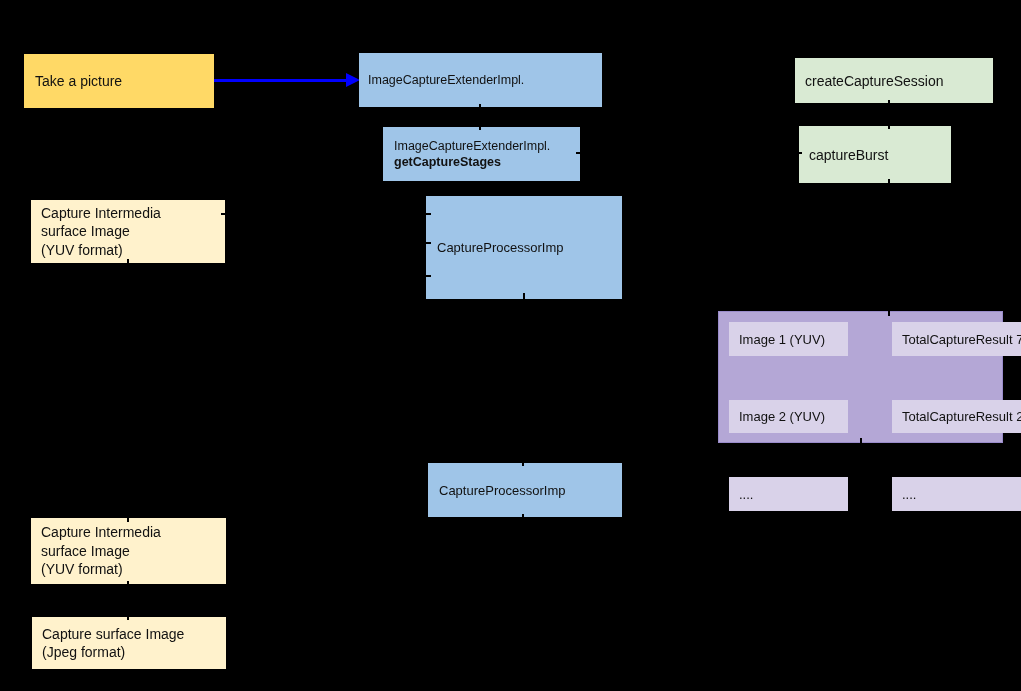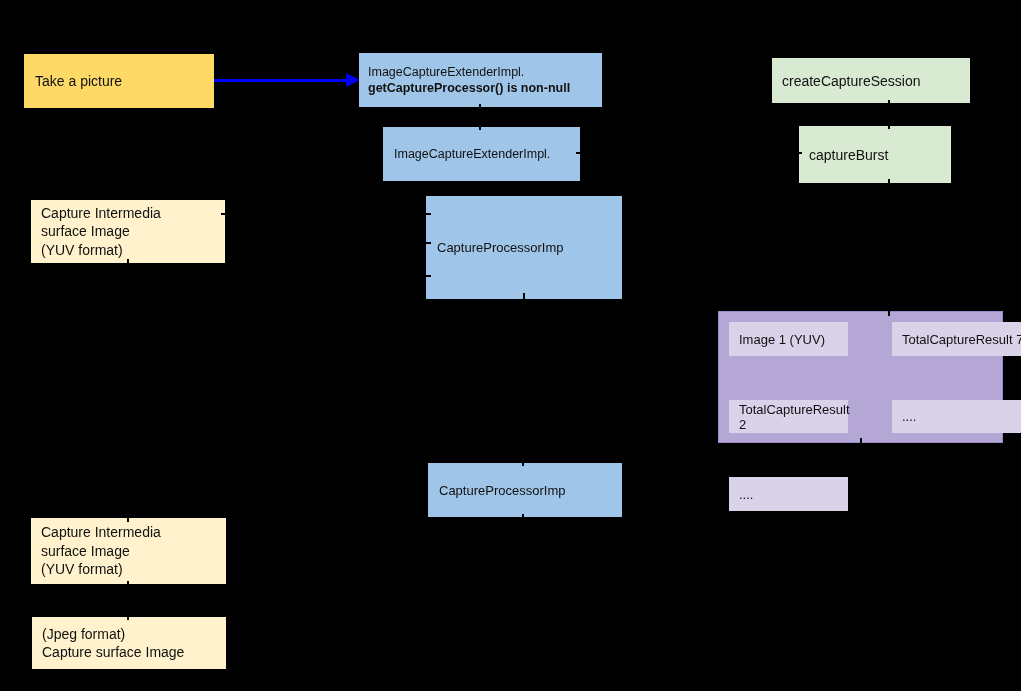--- a/index.html
+++ b/index.html
@@ -10,21 +10,21 @@
   .node{position:absolute;display:flex;flex-direction:column;justify-content:center;box-sizing:border-box;}
   .node .ln{display:block;}
   .b{font-weight:700;}
 
   
   .take-picture{left:24px;top:54px;width:190px;height:54px;background:#ffd966;font-size:14px;padding-left:11px;}
   .gcp{left:359px;top:53px;width:243px;height:54px;background:#9fc5e8;font-size:12.5px;line-height:16px;padding-left:9px;}
   .gcs{left:383px;top:127px;width:197px;height:54px;background:#9fc5e8;font-size:12.5px;line-height:16px;padding-left:11px;}
   .yellow1{left:31px;top:200px;width:194px;height:63px;background:#fff2cc;font-size:14px;line-height:18.5px;padding-left:10px;}
   .cpi{left:426px;top:196px;width:196px;height:103px;background:#9fc5e8;font-size:13px;padding-left:11px;}
-  .green1{left:772px;top:58px;width:198px;height:45px;background:#d9ead3;font-size:14px;padding-left:10px;}
+  .green1{left:795px;top:58px;width:198px;height:45px;background:#d9ead3;font-size:14px;padding-left:10px;}
   .green2{left:799px;top:126px;width:152px;height:57px;background:#d9ead3;font-size:14px;padding-left:10px;}
   .process{left:428px;top:463px;width:194px;height:54px;background:#9fc5e8;font-size:13px;line-height:17px;padding-left:11px;}
   .yellow2{left:31px;top:518px;width:195px;height:66px;background:#fff2cc;font-size:14px;line-height:18.5px;padding-left:10px;}
   .jpeg{left:32px;top:617px;width:194px;height:52px;background:#fff2cc;font-size:14px;line-height:18.5px;padding-left:10px;}
 
   
   .rtable{
     position:absolute;left:718px;top:311px;width:285px;height:132px;box-sizing:border-box;
     background:#b4a7d6;border:1px solid #9a8ccb;
     display:grid;grid-template-columns:119px 146px;grid-template-rows:34px 33px 34px;
@@ -62,25 +62,25 @@
 
   <div class="node take-picture">
     <span class="ln">Take a picture</span>
   </div>
 
   <div class="arrow-line"></div>
   <div class="arrow-head"></div>
 
   <div class="node gcp">
     <span class="ln">ImageCaptureExtenderImpl.</span>
-    <span class="ln b">getCaptureProcessor() is non-null</span>
   </div>
 
   <div class="node gcs">
     <span class="ln">ImageCaptureExtenderImpl.</span>
+    <span class="ln b">getCaptureStages</span>
   </div>
 
   <div class="node yellow1">
     <span class="ln">Capture Intermedia</span>
     <span class="ln">surface Image</span>
     <span class="ln">(YUV format)</span>
   </div>
 
   <div class="node cpi">
     <span class="ln">CaptureProcessorImp</span>
@@ -90,38 +90,39 @@
     <span class="ln">createCaptureSession</span>
   </div>
 
   <div class="node green2">
     <span class="ln">captureBurst</span>
   </div>
 
   <div class="rtable">
     <div class="rcell">Image 1 (YUV)</div>
     <div class="rcell">TotalCaptureResult 7</div>
+    <div class="rcell">Image 2 (YUV)</div>
     <div class="rcell">TotalCaptureResult 2</div>
     <div class="rcell">....</div>
     <div class="rcell">....</div>
   </div>
 
   <div class="node process">
     <span class="ln">CaptureProcessorImp</span>
   </div>
 
   <div class="node yellow2">
     <span class="ln">Capture Intermedia</span>
     <span class="ln">surface Image</span>
     <span class="ln">(YUV format)</span>
   </div>
 
   <div class="node jpeg">
+    <span class="ln">Capture surface Image</span>
     <span class="ln">(Jpeg format)</span>
-    <span class="ln">Capture surface Image</span>
   </div>
 
   <div class="conn c-a"></div>
   <div class="conn c-b"></div>
   <div class="conn c-c"></div>
   <div class="conn c-d"></div>
   <div class="conn c-e1"></div>
   <div class="conn c-e2"></div>
   <div class="conn c-e3"></div>
   <div class="conn c-f"></div>

